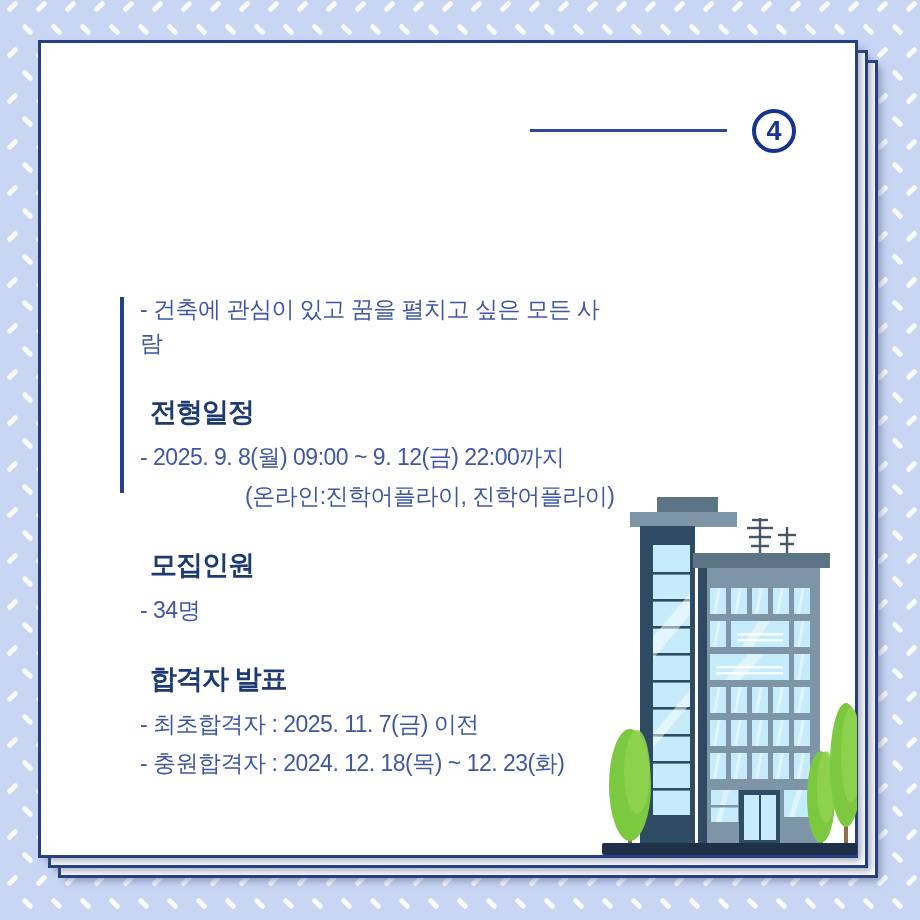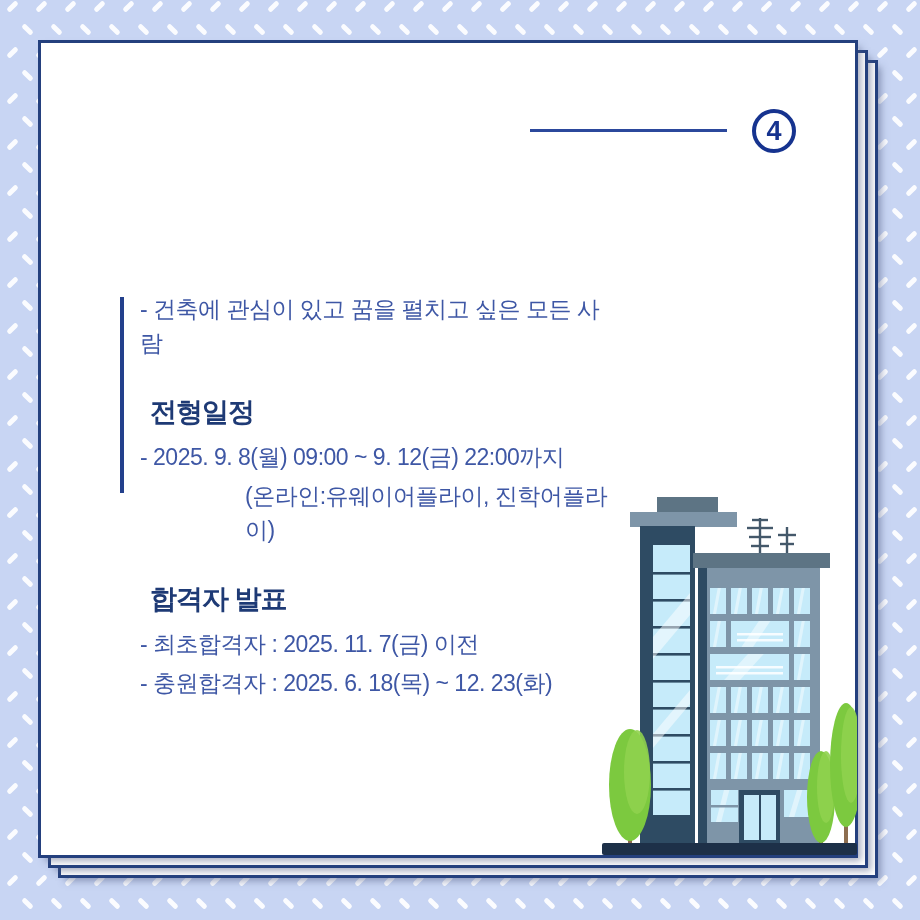--- a/index.html
+++ b/index.html
@@ -1446,24 +1446,28 @@
 
   <div class="sections">
 
     <div class="section">
       <p>- 건축에 관심이 있고 꿈을 펼치고 싶은 모든 사람</p>
     </div>
 
     <div class="section">
       <h3>전형일정</h3>
       <p>- 2025. 9. 8(월) 09:00 ~ 9. 12(금) 22:00까지</p>
-      <p class="indent-a">(온라인:유웨이어플라이, 진학어플라이)</p>
+      <p class="indent-a">(온라인:진학어플라이, 진학어플라이)</p>
     </div>
 
+    <div class="section">
+      <h3>모집인원</h3>
+      <p>- 34명</p>
+    </div>
 
     <div class="section">
       <h3>합격자 발표</h3>
       <p>- 최초합격자 : 2025. 11. 7(금) 이전</p>
-      <p>- 충원합격자 : 2025. 6. 18(목) ~ 12. 23(화)</p>
+      <p>- 충원합격자 : 2024. 12. 18(목) ~ 12. 23(화)</p>
     </div>
 
   </div>
 </div>
 
 </body></html>

